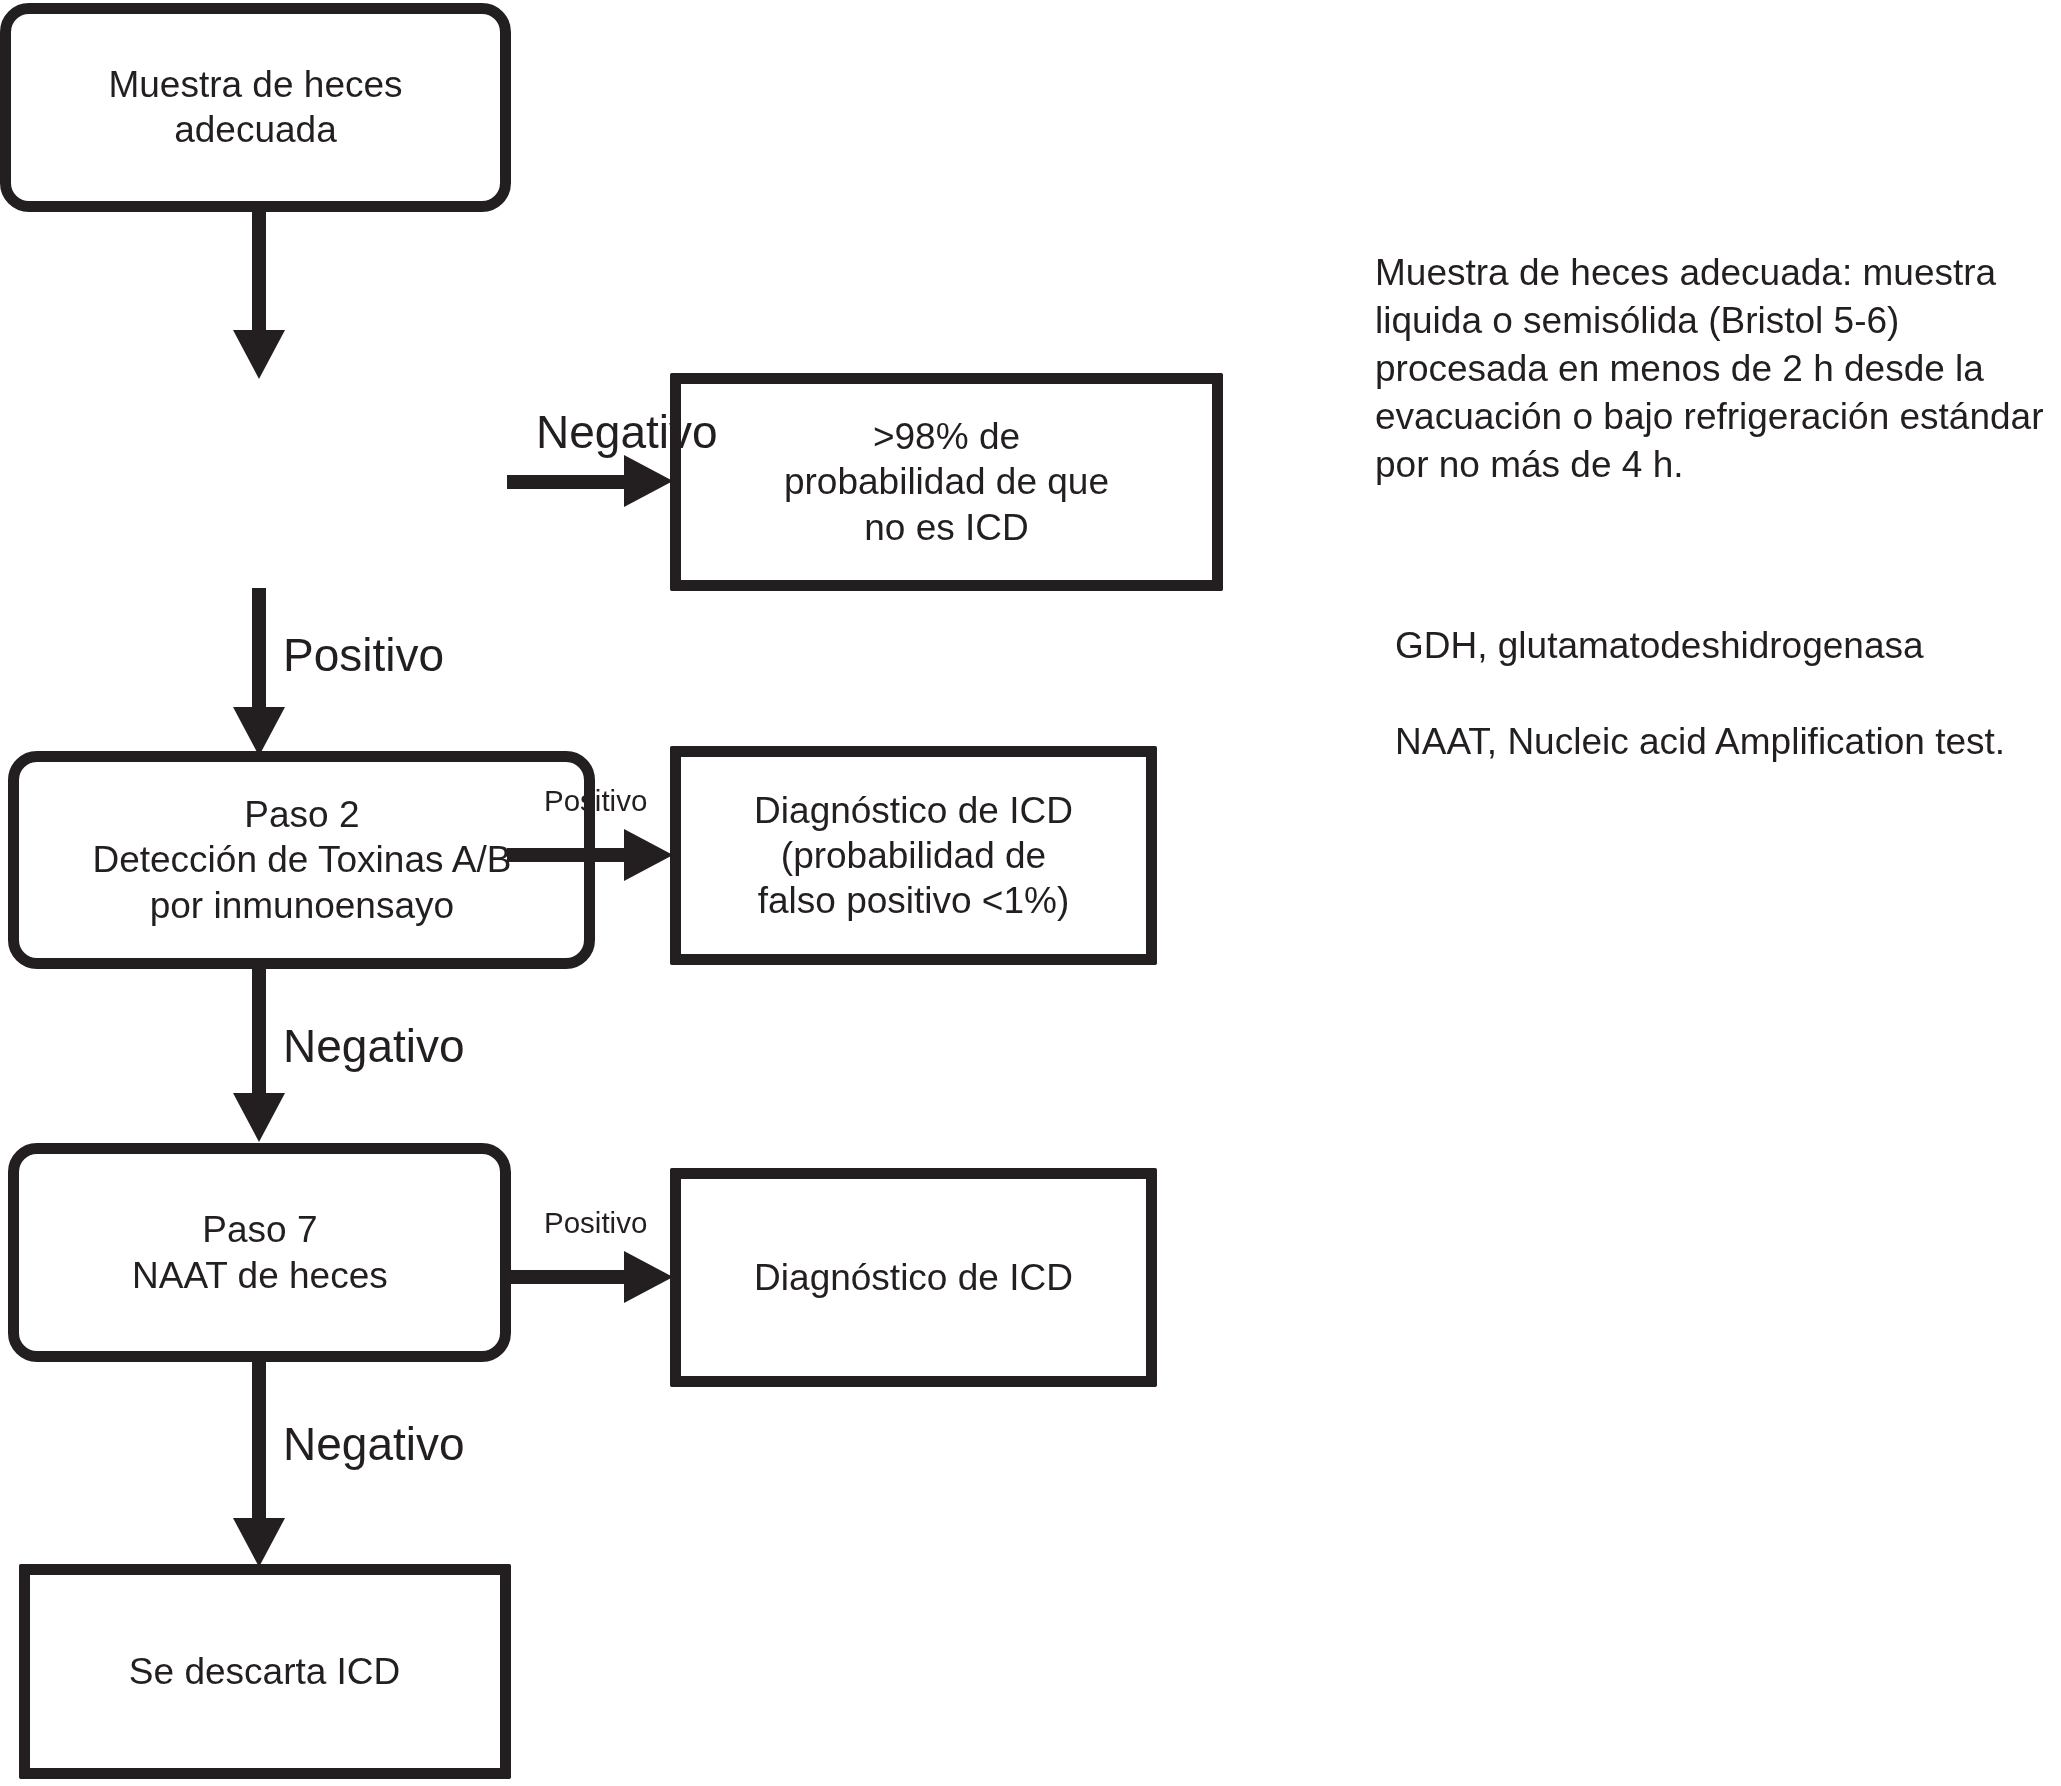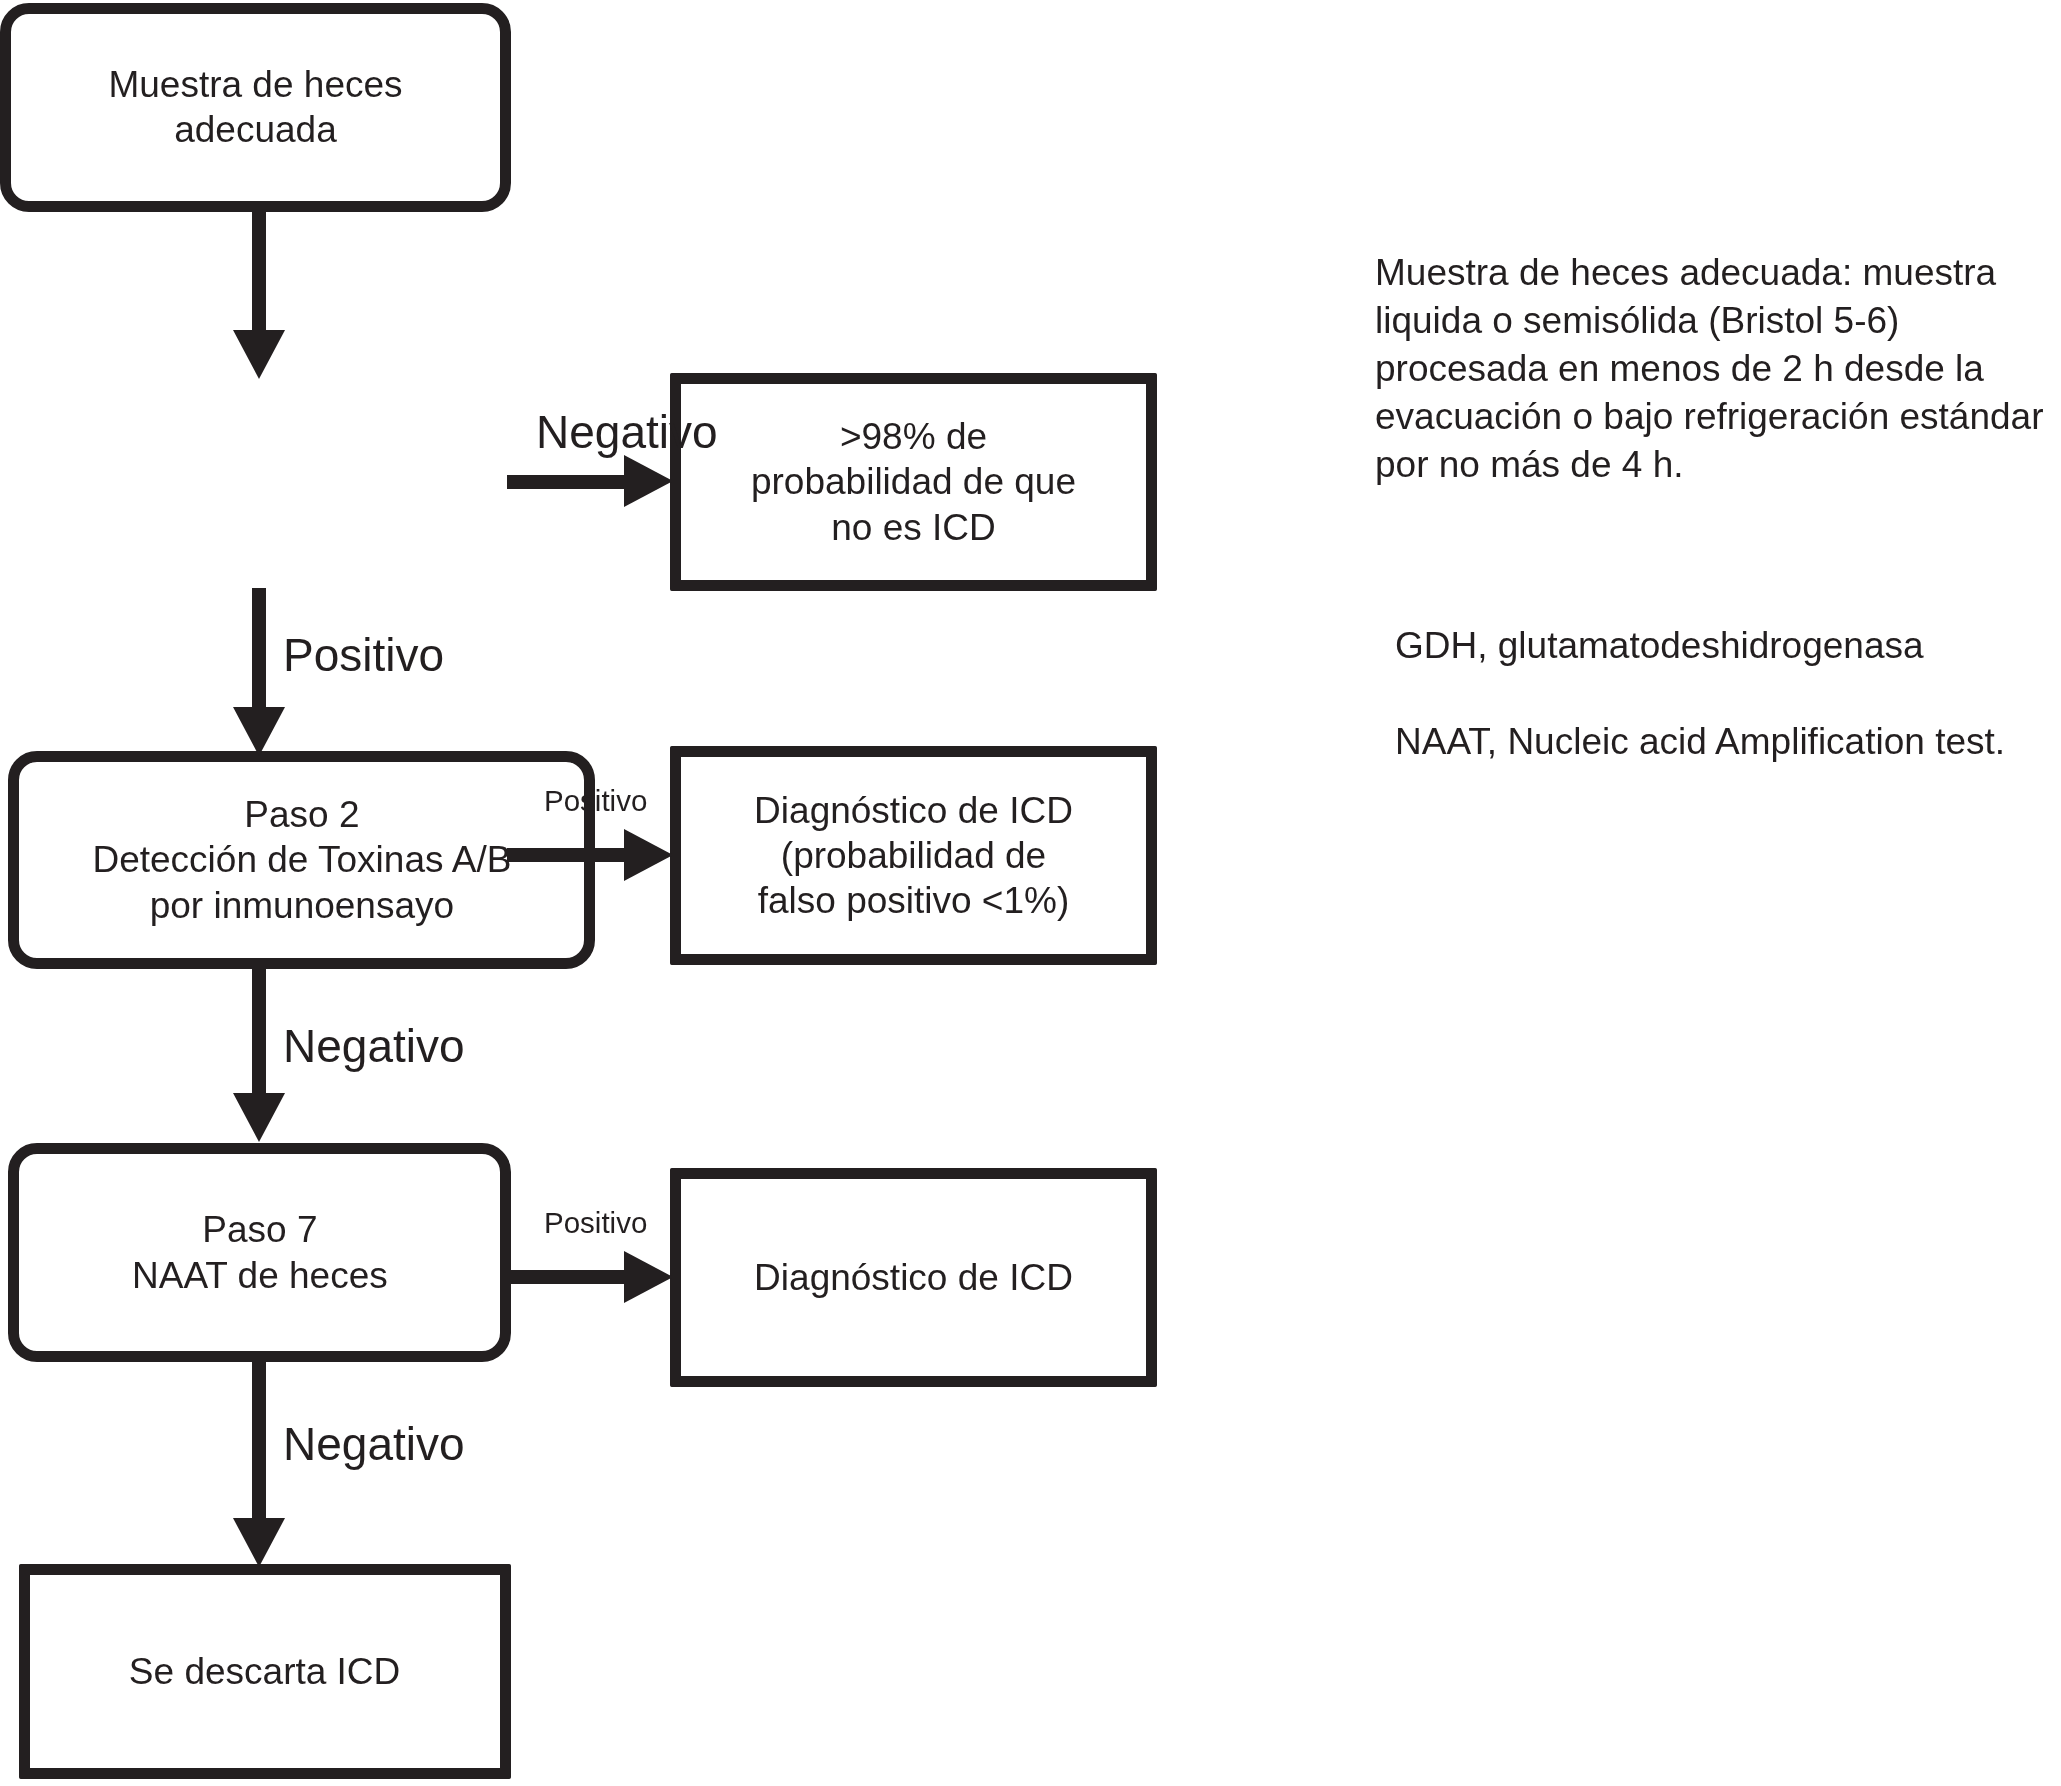--- a/index.html
+++ b/index.html
@@ -97,21 +97,21 @@
 
   <div class="node rounded" style="left:8.4px; top:751px; width:587px; height:218px;">Paso 2
 Detección de Toxinas A/B
 por inmunoensayo</div>
 
   <div class="node rounded" style="left:8.4px; top:1143px; width:503px; height:219px;">Paso 7
 NAAT de heces</div>
 
   <div class="node square" style="left:18.6px; top:1564px; width:492px; height:215px;">Se descarta ICD</div>
 
-  <div class="node square" style="left:670px; top:373px; width:487px; height:218px;">&gt;98% de
+  <div class="node square" style="left:670px; top:373px; width:553px; height:218px;">&gt;98% de
 probabilidad de que
 no es ICD</div>
 
   <div class="node square" style="left:670px; top:746px; width:487px; height:219px;">Diagnóstico de ICD
 (probabilidad de
 falso positivo &lt;1%)</div>
 
   <div class="node square" style="left:670px; top:1168px; width:487px; height:219px;">Diagnóstico de ICD</div>
 
   <div class="vstem" style="left:252px; top:209px; height:126px;"></div>

